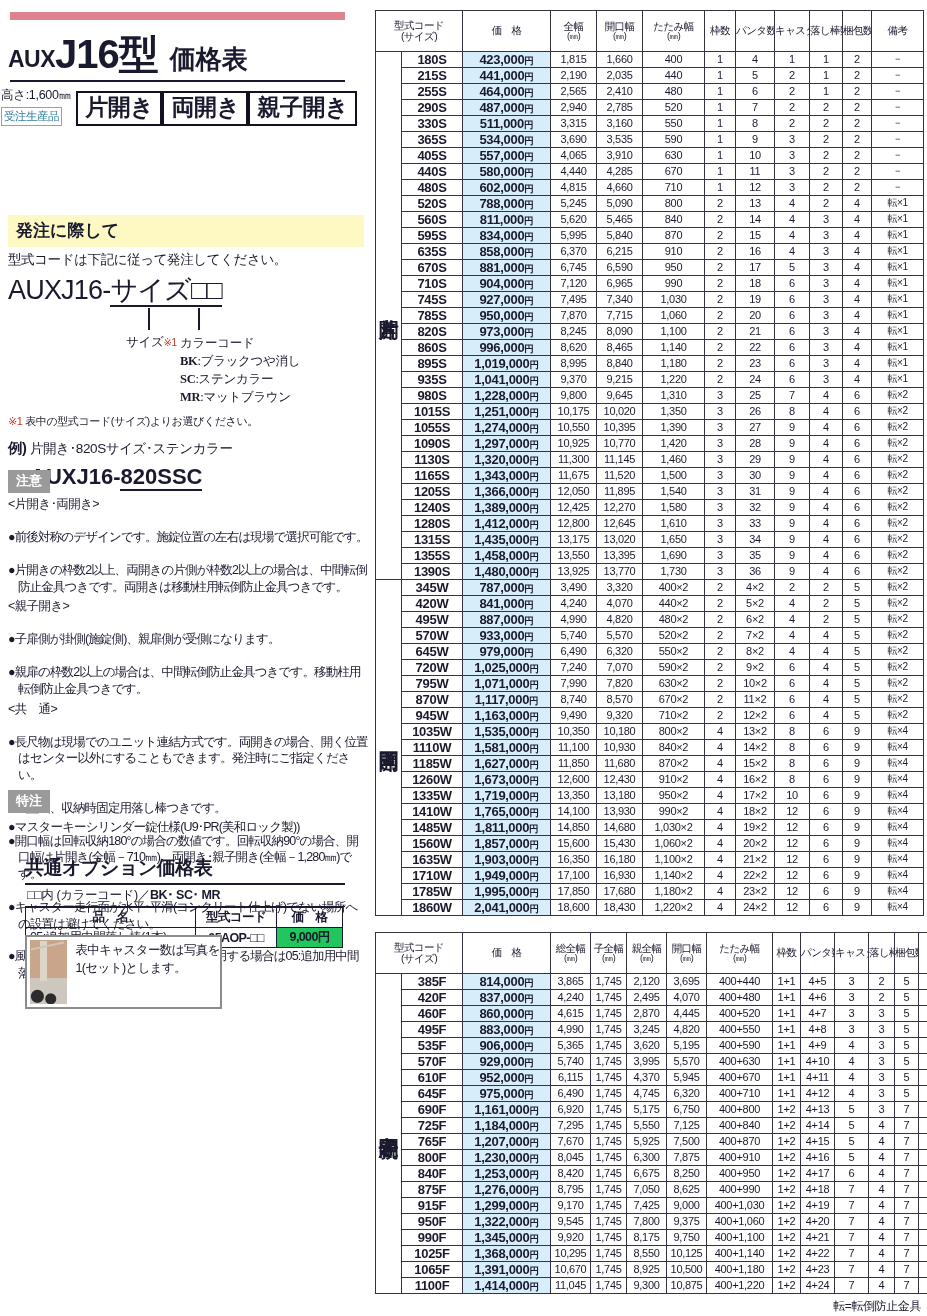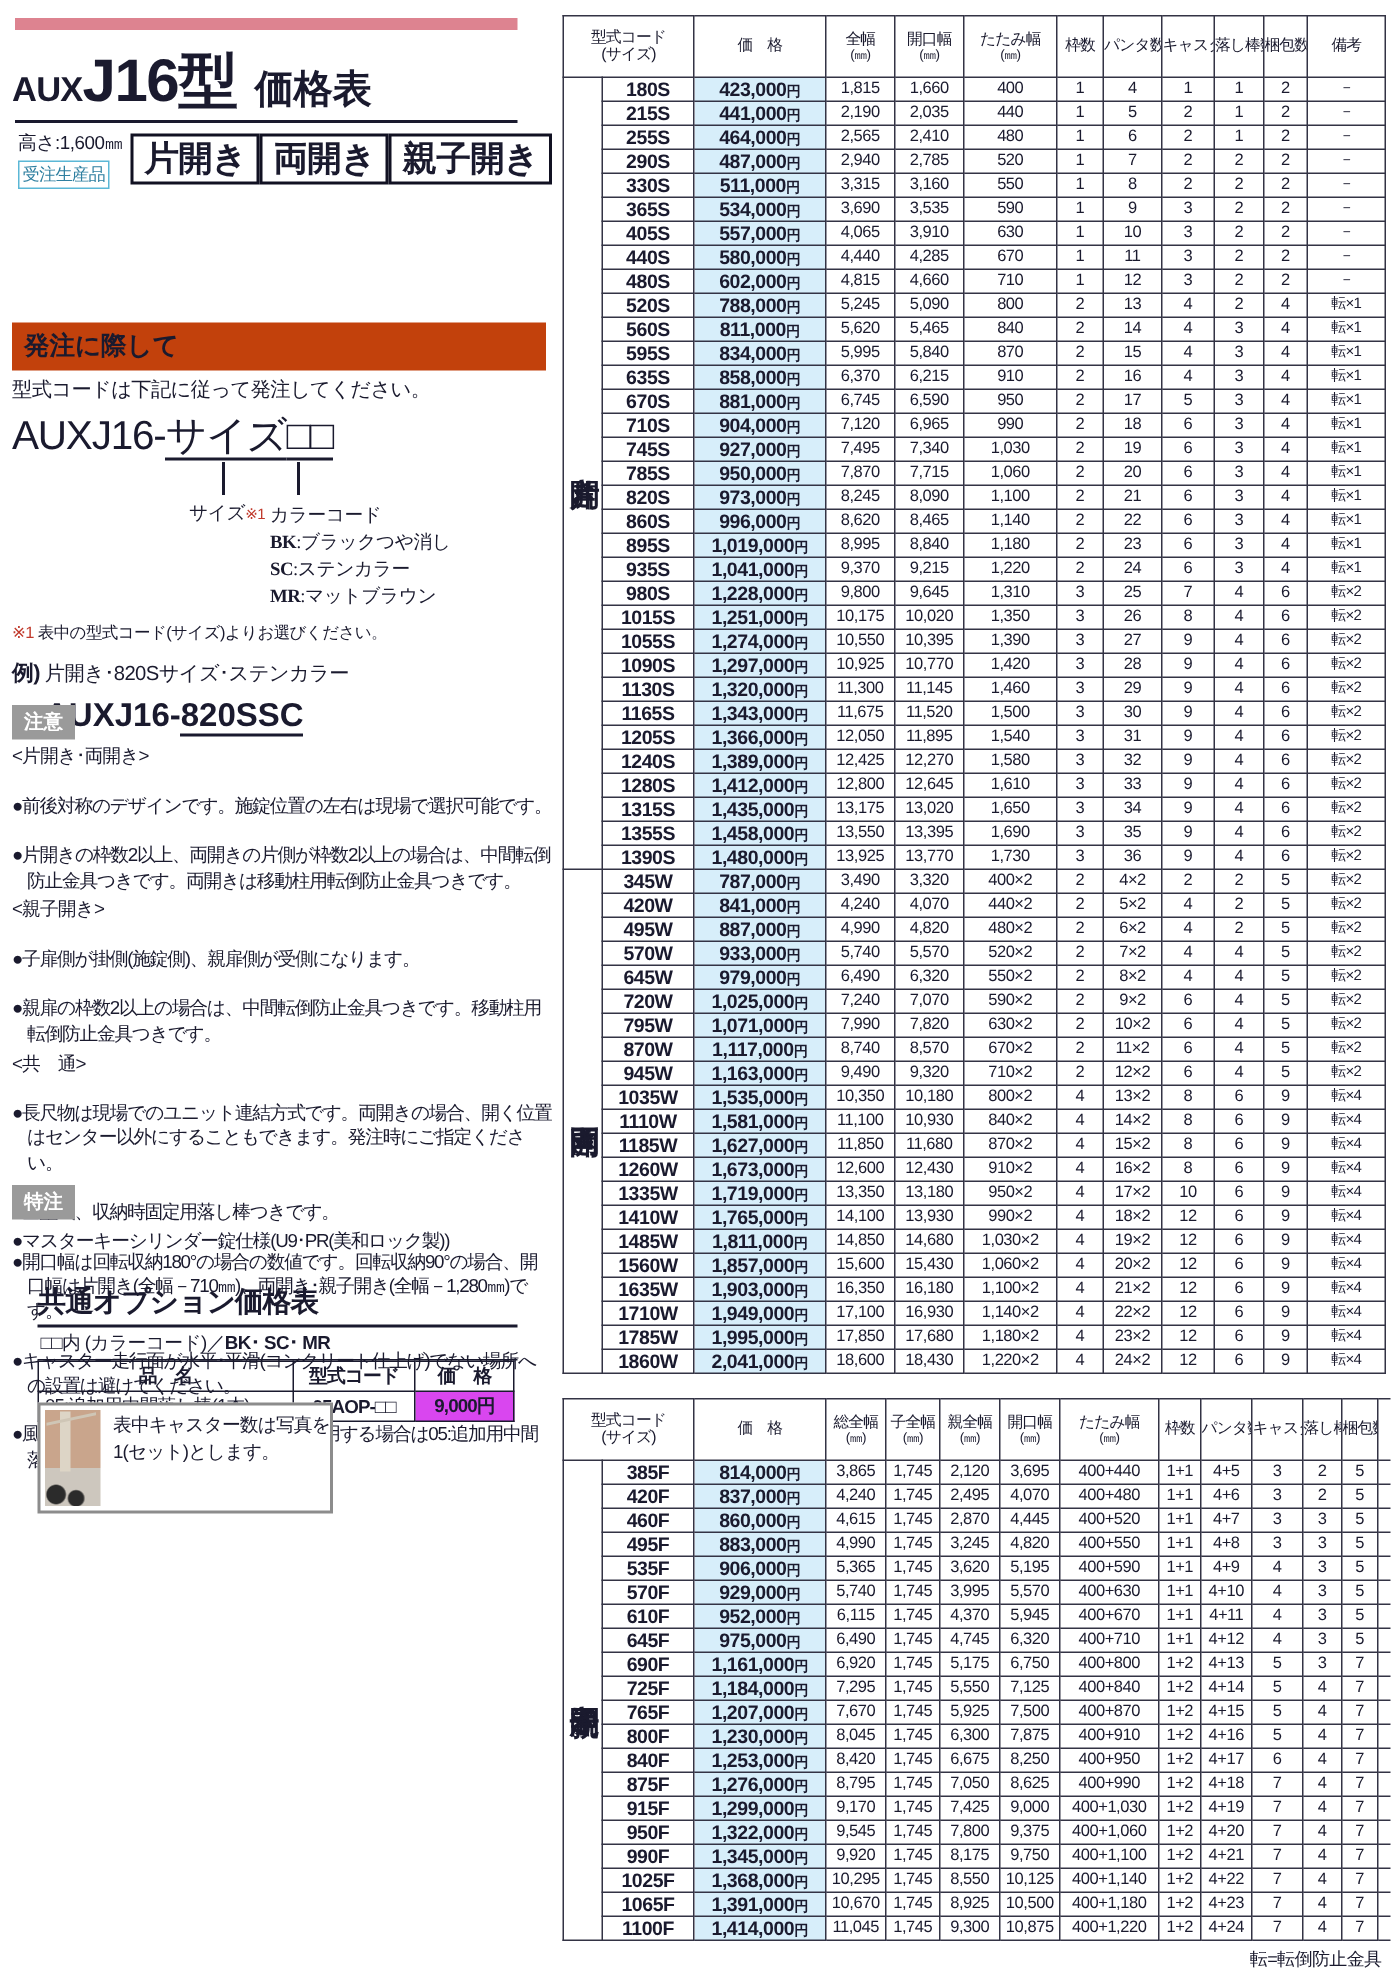--- a/index.html
+++ b/index.html
@@ -74,25 +74,25 @@
     position: absolute;
     left: 10px;
     top: 80px;
     width: 335px;
     height: 2px;
     background: #1a1a2e;
   }
 
   .spec-row {
     position: absolute;
-    left: 12px;
+    left: 1px;
     top: 86px;
     width: 356px;
     display: flex;
-    align-items: center;
+    align-items: flex-end;
     gap: 0;
   }
   .spec-left {
     width: 80px;
     padding-top: 2px;
   }
   .spec-height {
     font-size: 12.5px;
     letter-spacing: -0.3px;
     white-space: nowrap;
@@ -112,21 +112,21 @@
     border: 2px solid #111122;
     font-size: 23px;
     font-weight: bold;
     padding: 2px 7px 4px 7px;
     letter-spacing: -0.5px;
     line-height: 1.05;
     white-space: nowrap;
   }
 
   .sec-head {
-    background: #c2410c;
+    background: #fef9c3;
     font-size: 17px;
     font-weight: bold;
     padding: 4px 8px 5px 8px;
     letter-spacing: 0px;
   }
   .sec-head-sm {
     background: #9a9a9a;
     color: #ffffff;
     font-size: 13px;
     font-weight: bold;
@@ -261,21 +261,21 @@
   table.opt th, table.opt td {
     border: 1px solid #1a1a2e;
     padding: 1px 3px;
     text-align: center;
     letter-spacing: -0.6px;
     height: 17px;
   }
   table.opt th { font-weight: bold; }
   table.opt td.name { text-align: left; padding-left: 4px; }
   table.opt td.codec { font-weight: bold; }
-  table.opt td.pricec { font-weight: bold; background: #d946ef; }
+  table.opt td.pricec { font-weight: bold; background: #22c55e; }
 
   .photo-box {
     position: absolute;
     left: 25px;
     top: 935px;
     width: 193px;
     height: 70px;
     border: 2px solid #8c8c8c;
     display: flex;
     align-items: stretch;

